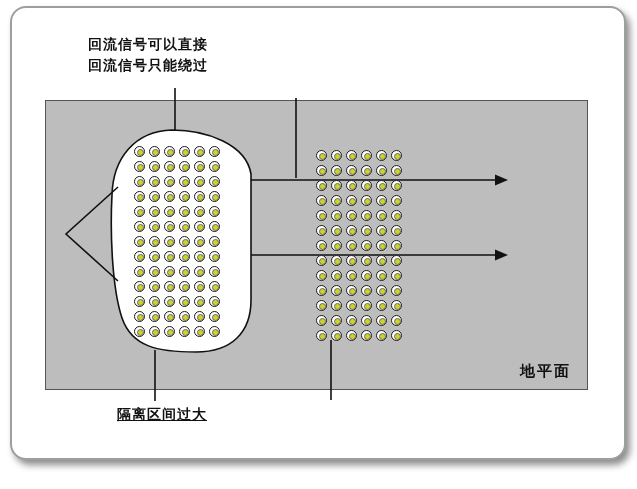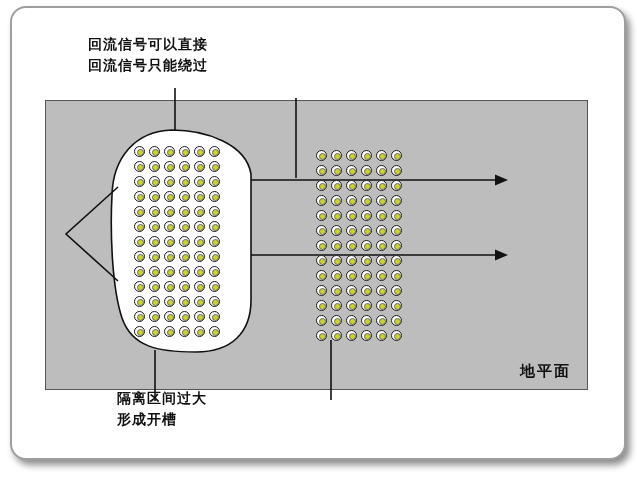--- a/index.html
+++ b/index.html
@@ -238,20 +238,19 @@
       <div class="pin" style="left: 60px; top: 180px;"></div>
       <div class="pin" style="left: 75px; top: 180px;"></div>
     </div>
 
   <div class="label" style="left:88px;top:34px;">
     <div>回流信号可以直接</div>
     <div>回流信号只能绕过</div>
   </div>
 
 
-  <div class="label" style="left:117px;top:388px;">
+  <div class="label" style="left:117px;top:404px;text-decoration:underline;">
     <div>隔离区间过大</div>
-    <div>形成开槽</div>
   </div>
 
 
 
 </div>
 
 </body></html>

